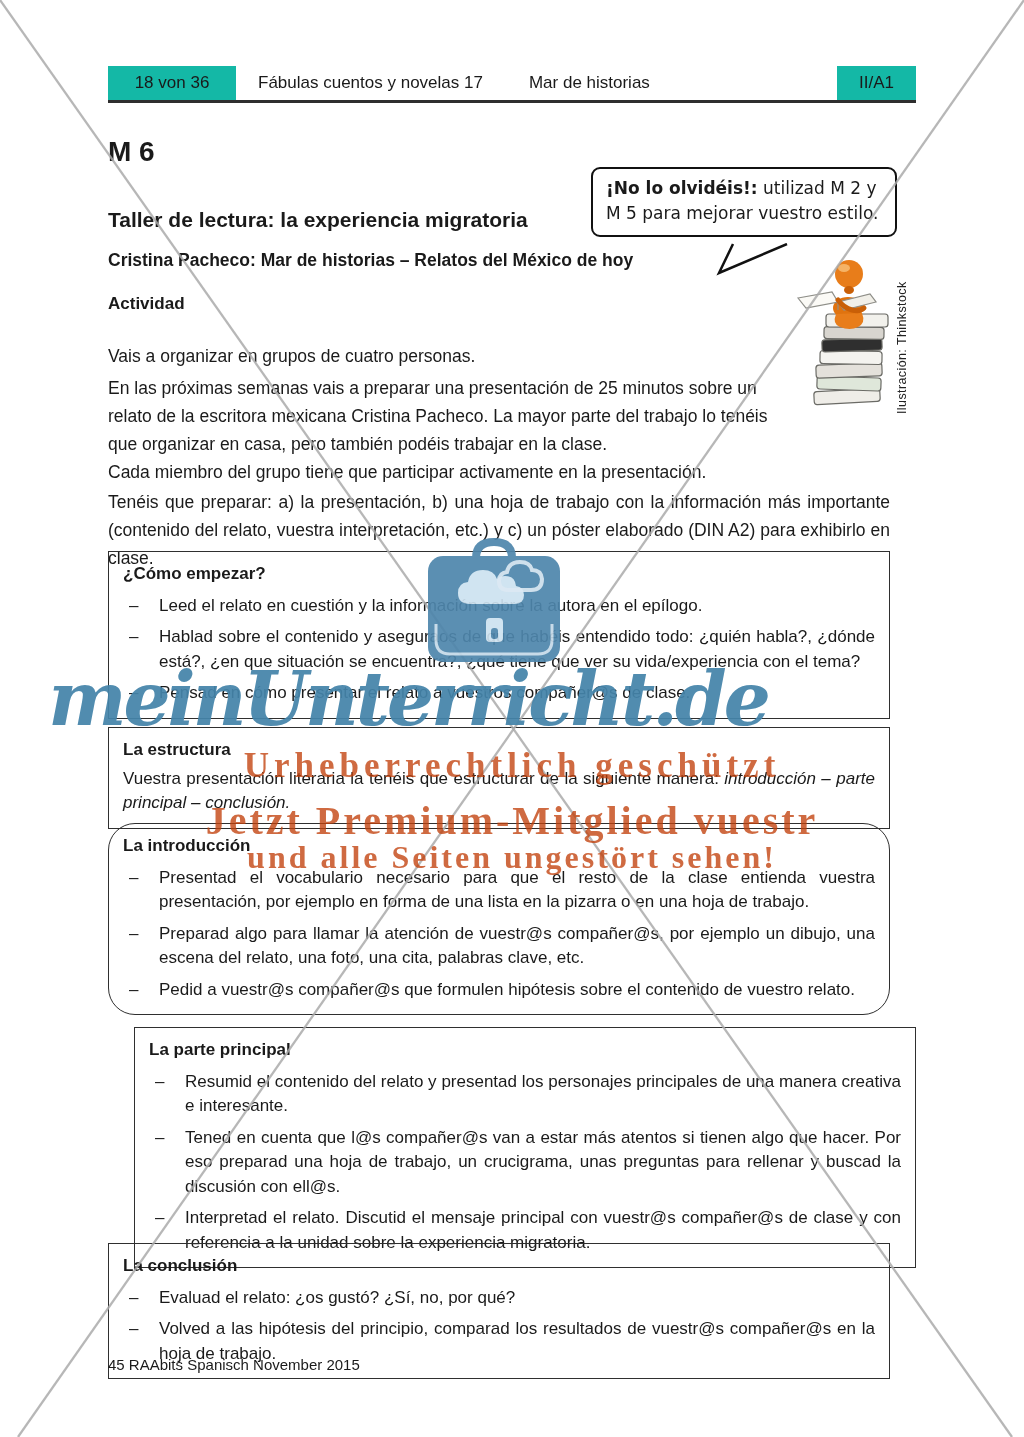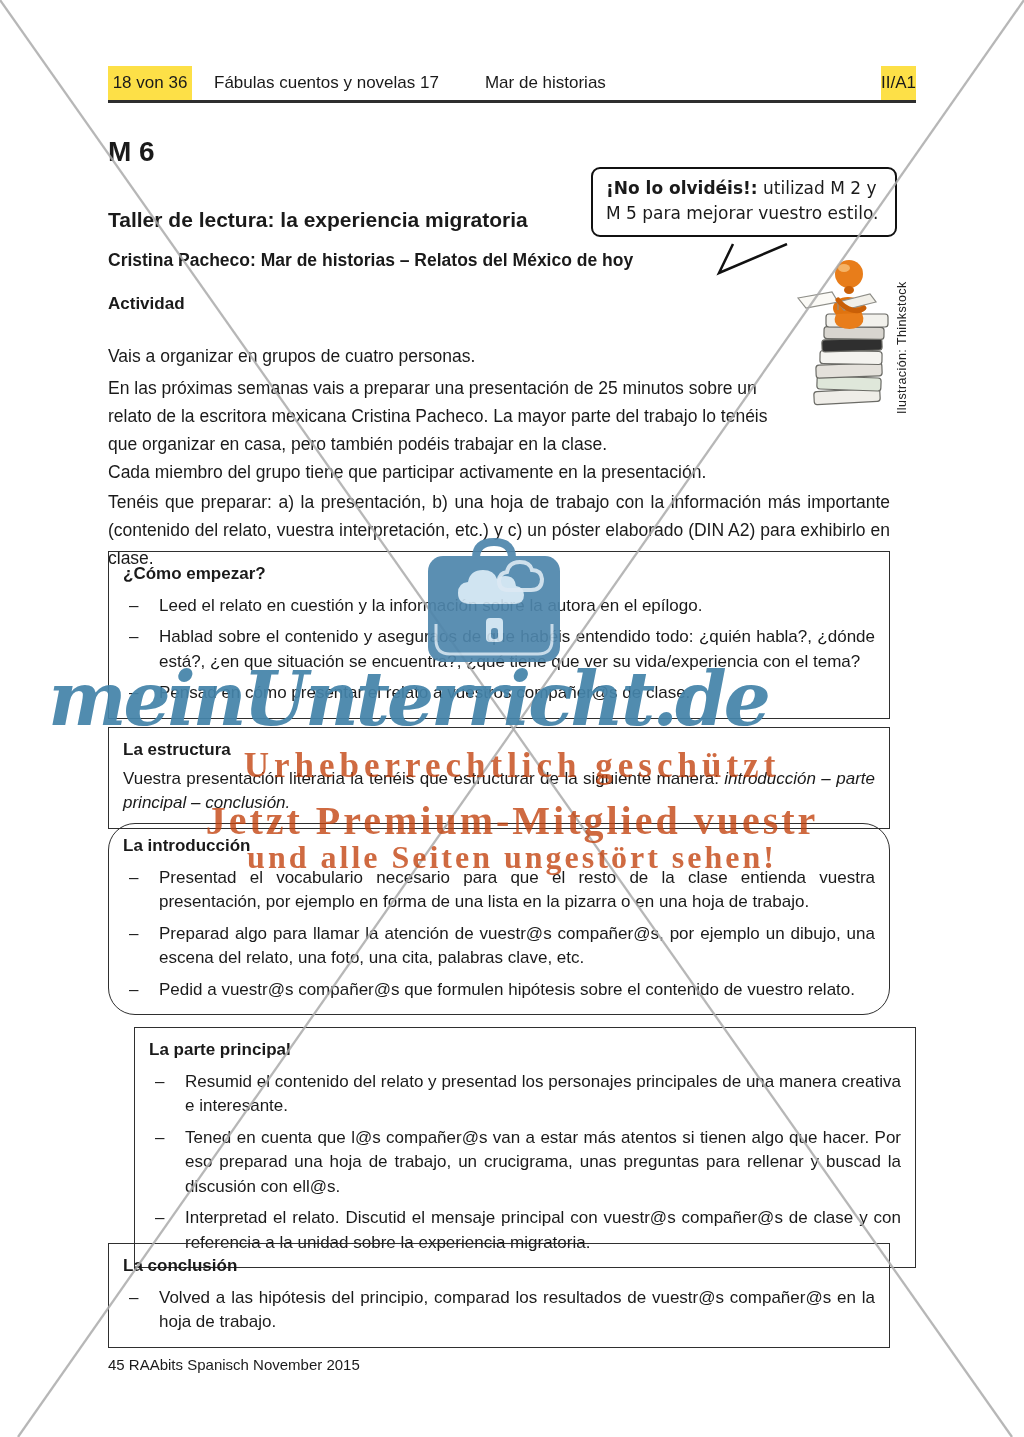--- a/index.html
+++ b/index.html
@@ -4,22 +4,22 @@
 <style>
   html,body{margin:0;padding:0;background:#ffffff;}
   body{width:1024px;height:1437px;position:relative;overflow:hidden;
        font-family:"Liberation Sans",sans-serif;color:#1a1a1a;}
   .page{position:absolute;inset:0;background:#fff;}
 
   
   .kopf{position:absolute;top:66px;left:108px;width:808px;height:34px;
         display:flex;align-items:stretch;border-bottom:3px solid #2e2e2e;
         font-size:17px;}
-  .kopf .graybox{background:#fde047;display:flex;align-items:center;
-        justify-content:center;padding:0 0;}
+  .kopf .graybox{background:#14b8a6;display:flex;align-items:center;
+        justify-content:center;padding:0 22px;}
   .kopf .pageinfo{min-width:84px;}
   .kopf .series{display:flex;align-items:center;margin-left:22px;}
   .kopf .unit{display:flex;align-items:center;margin-left:46px;}
   .kopf .spacer{flex:1;}
 
   
   .m-code{position:absolute;top:136px;left:108px;font-size:28px;font-weight:bold;}
   .doc-title{position:absolute;top:208px;left:108px;font-size:21px;font-weight:bold;}
   .doc-subtitle{position:absolute;top:250px;left:108px;font-size:17.5px;font-weight:bold;}
   .activity-h{position:absolute;top:294px;left:108px;font-size:17px;font-weight:bold;}
@@ -161,20 +161,21 @@
     <ul>
       <li>Resumid el contenido del relato y presentad los personajes principales de una manera creativa e interesante.</li>
       <li>Tened en cuenta que l@s compañer@s van a estar más atentos si tienen algo que hacer. Por eso preparad una hoja de trabajo, un crucigrama, unas preguntas para rellenar y buscad la discusión con ell@s.</li>
       <li>Interpretad el relato. Discutid el mensaje principal con vuestr@s compañer@s de clase y con referencia a la unidad sobre la experiencia migratoria.</li>
     </ul>
   </div>
 
   <div class="box box5">
     <div class="box-title">La conclusión</div>
     <ul>
+      <li>Evaluad el relato: ¿os gustó? ¿Sí, no, por qué?</li>
       <li>Volved a las hipótesis del principio, comparad los resultados de vuestr@s compañer@s en la hoja de trabajo.</li>
     </ul>
   </div>
 
   <div class="imprint">45 RAAbits Spanisch November 2015</div>
 
   <svg class="diagonals" width="1024" height="1437" viewBox="0 0 1024 1437">
     <line x1="0" y1="0" x2="1012" y2="1437" stroke="#aaaaaa" stroke-width="2.3" stroke-opacity="0.85"></line>
     <line x1="1024" y1="0" x2="18" y2="1437" stroke="#aaaaaa" stroke-width="2.3" stroke-opacity="0.85"></line>
   </svg>

